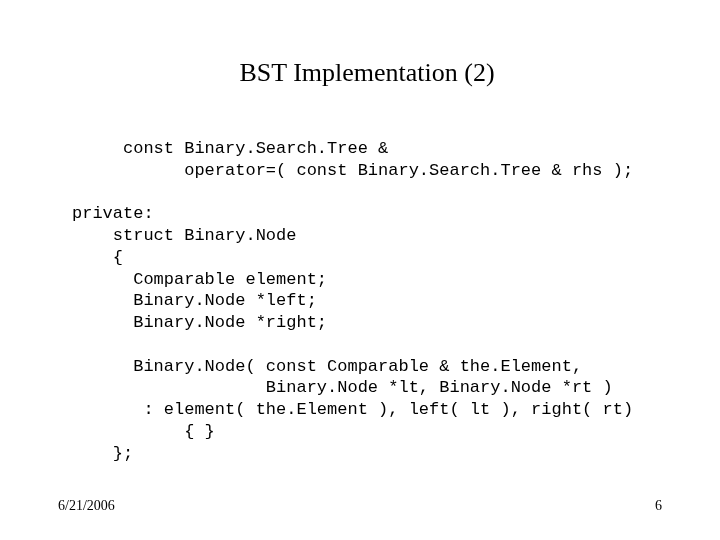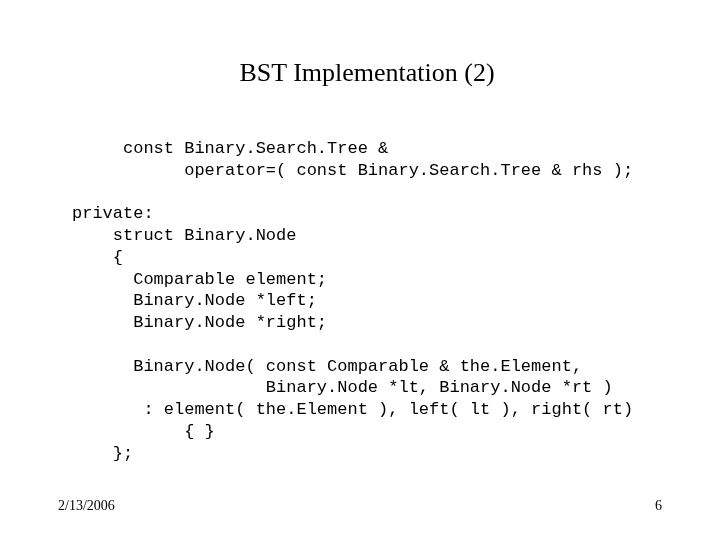--- a/index.html
+++ b/index.html
@@ -23,15 +23,15 @@
     {
       Comparable element;
       Binary.Node *left;
       Binary.Node *right;
 
       Binary.Node( const Comparable &amp; the.Element,
                    Binary.Node *lt, Binary.Node *rt )
        : element( the.Element ), left( lt ), right( rt)
            { }
     };</div>
-  <div class="footer-date">2/13/2006</div>
+  <div class="footer-date">6/21/2006</div>
   <div class="footer-page">6</div>
 </div>
 
 </body></html>

